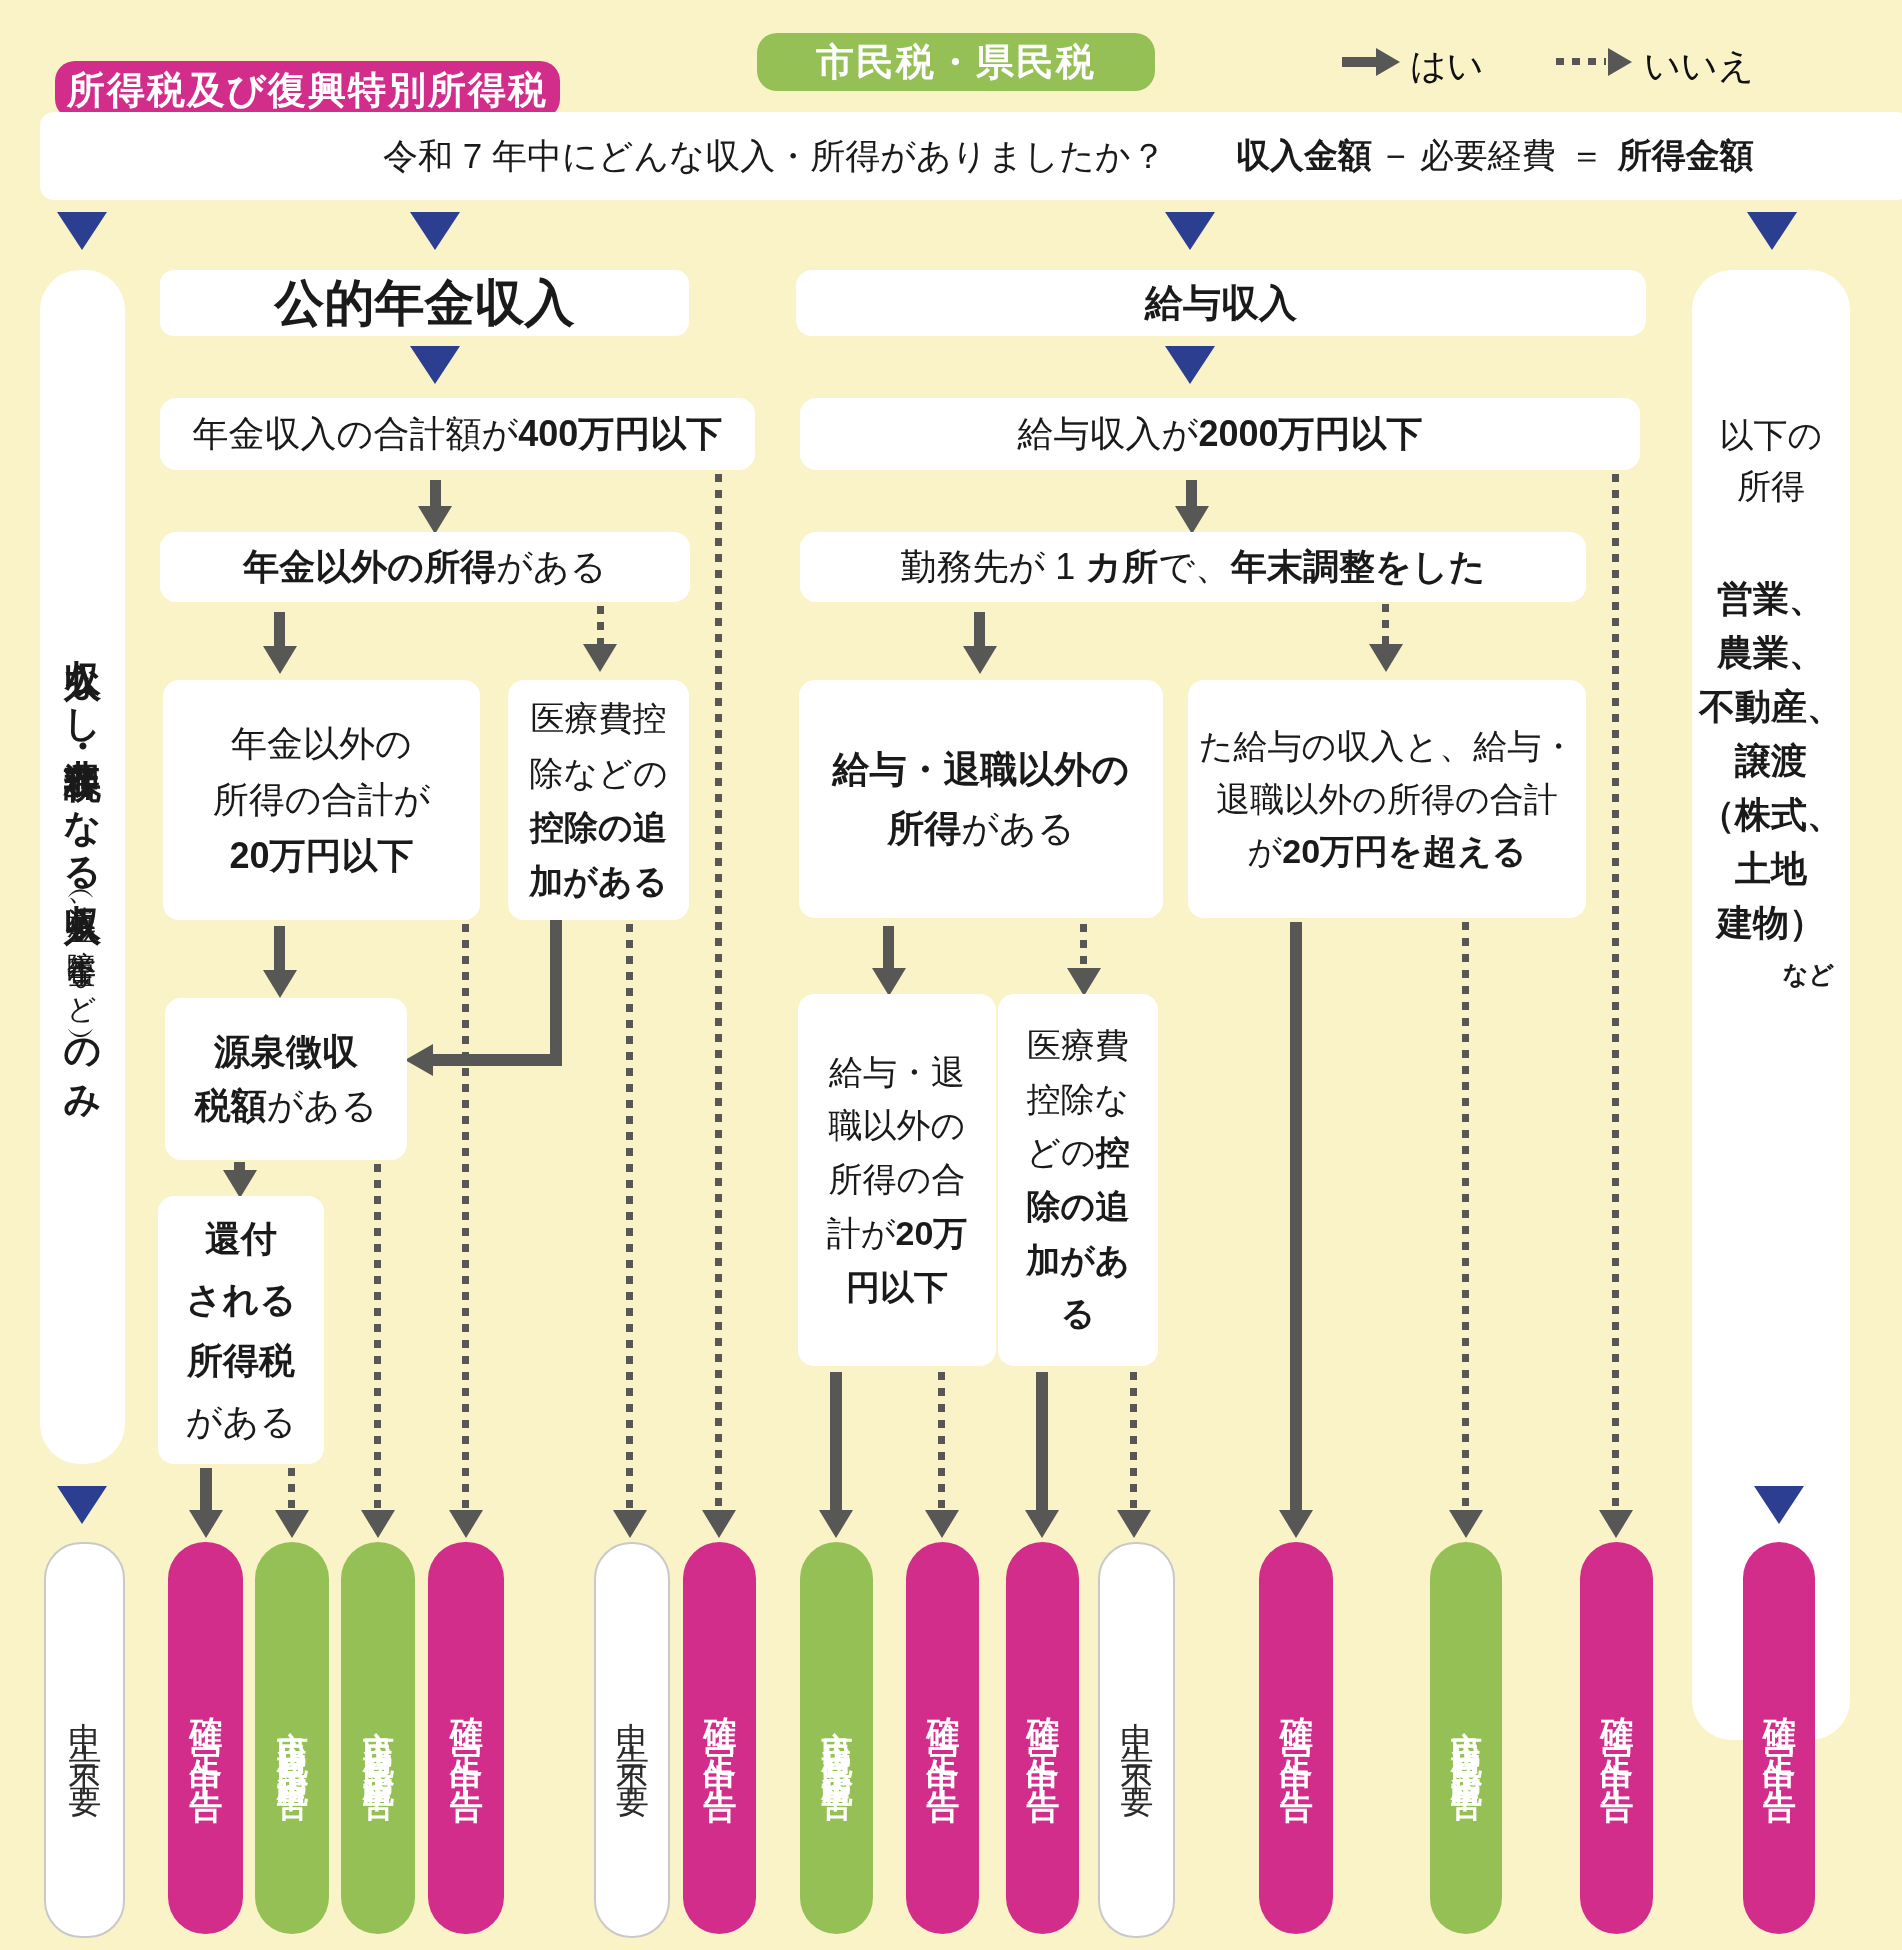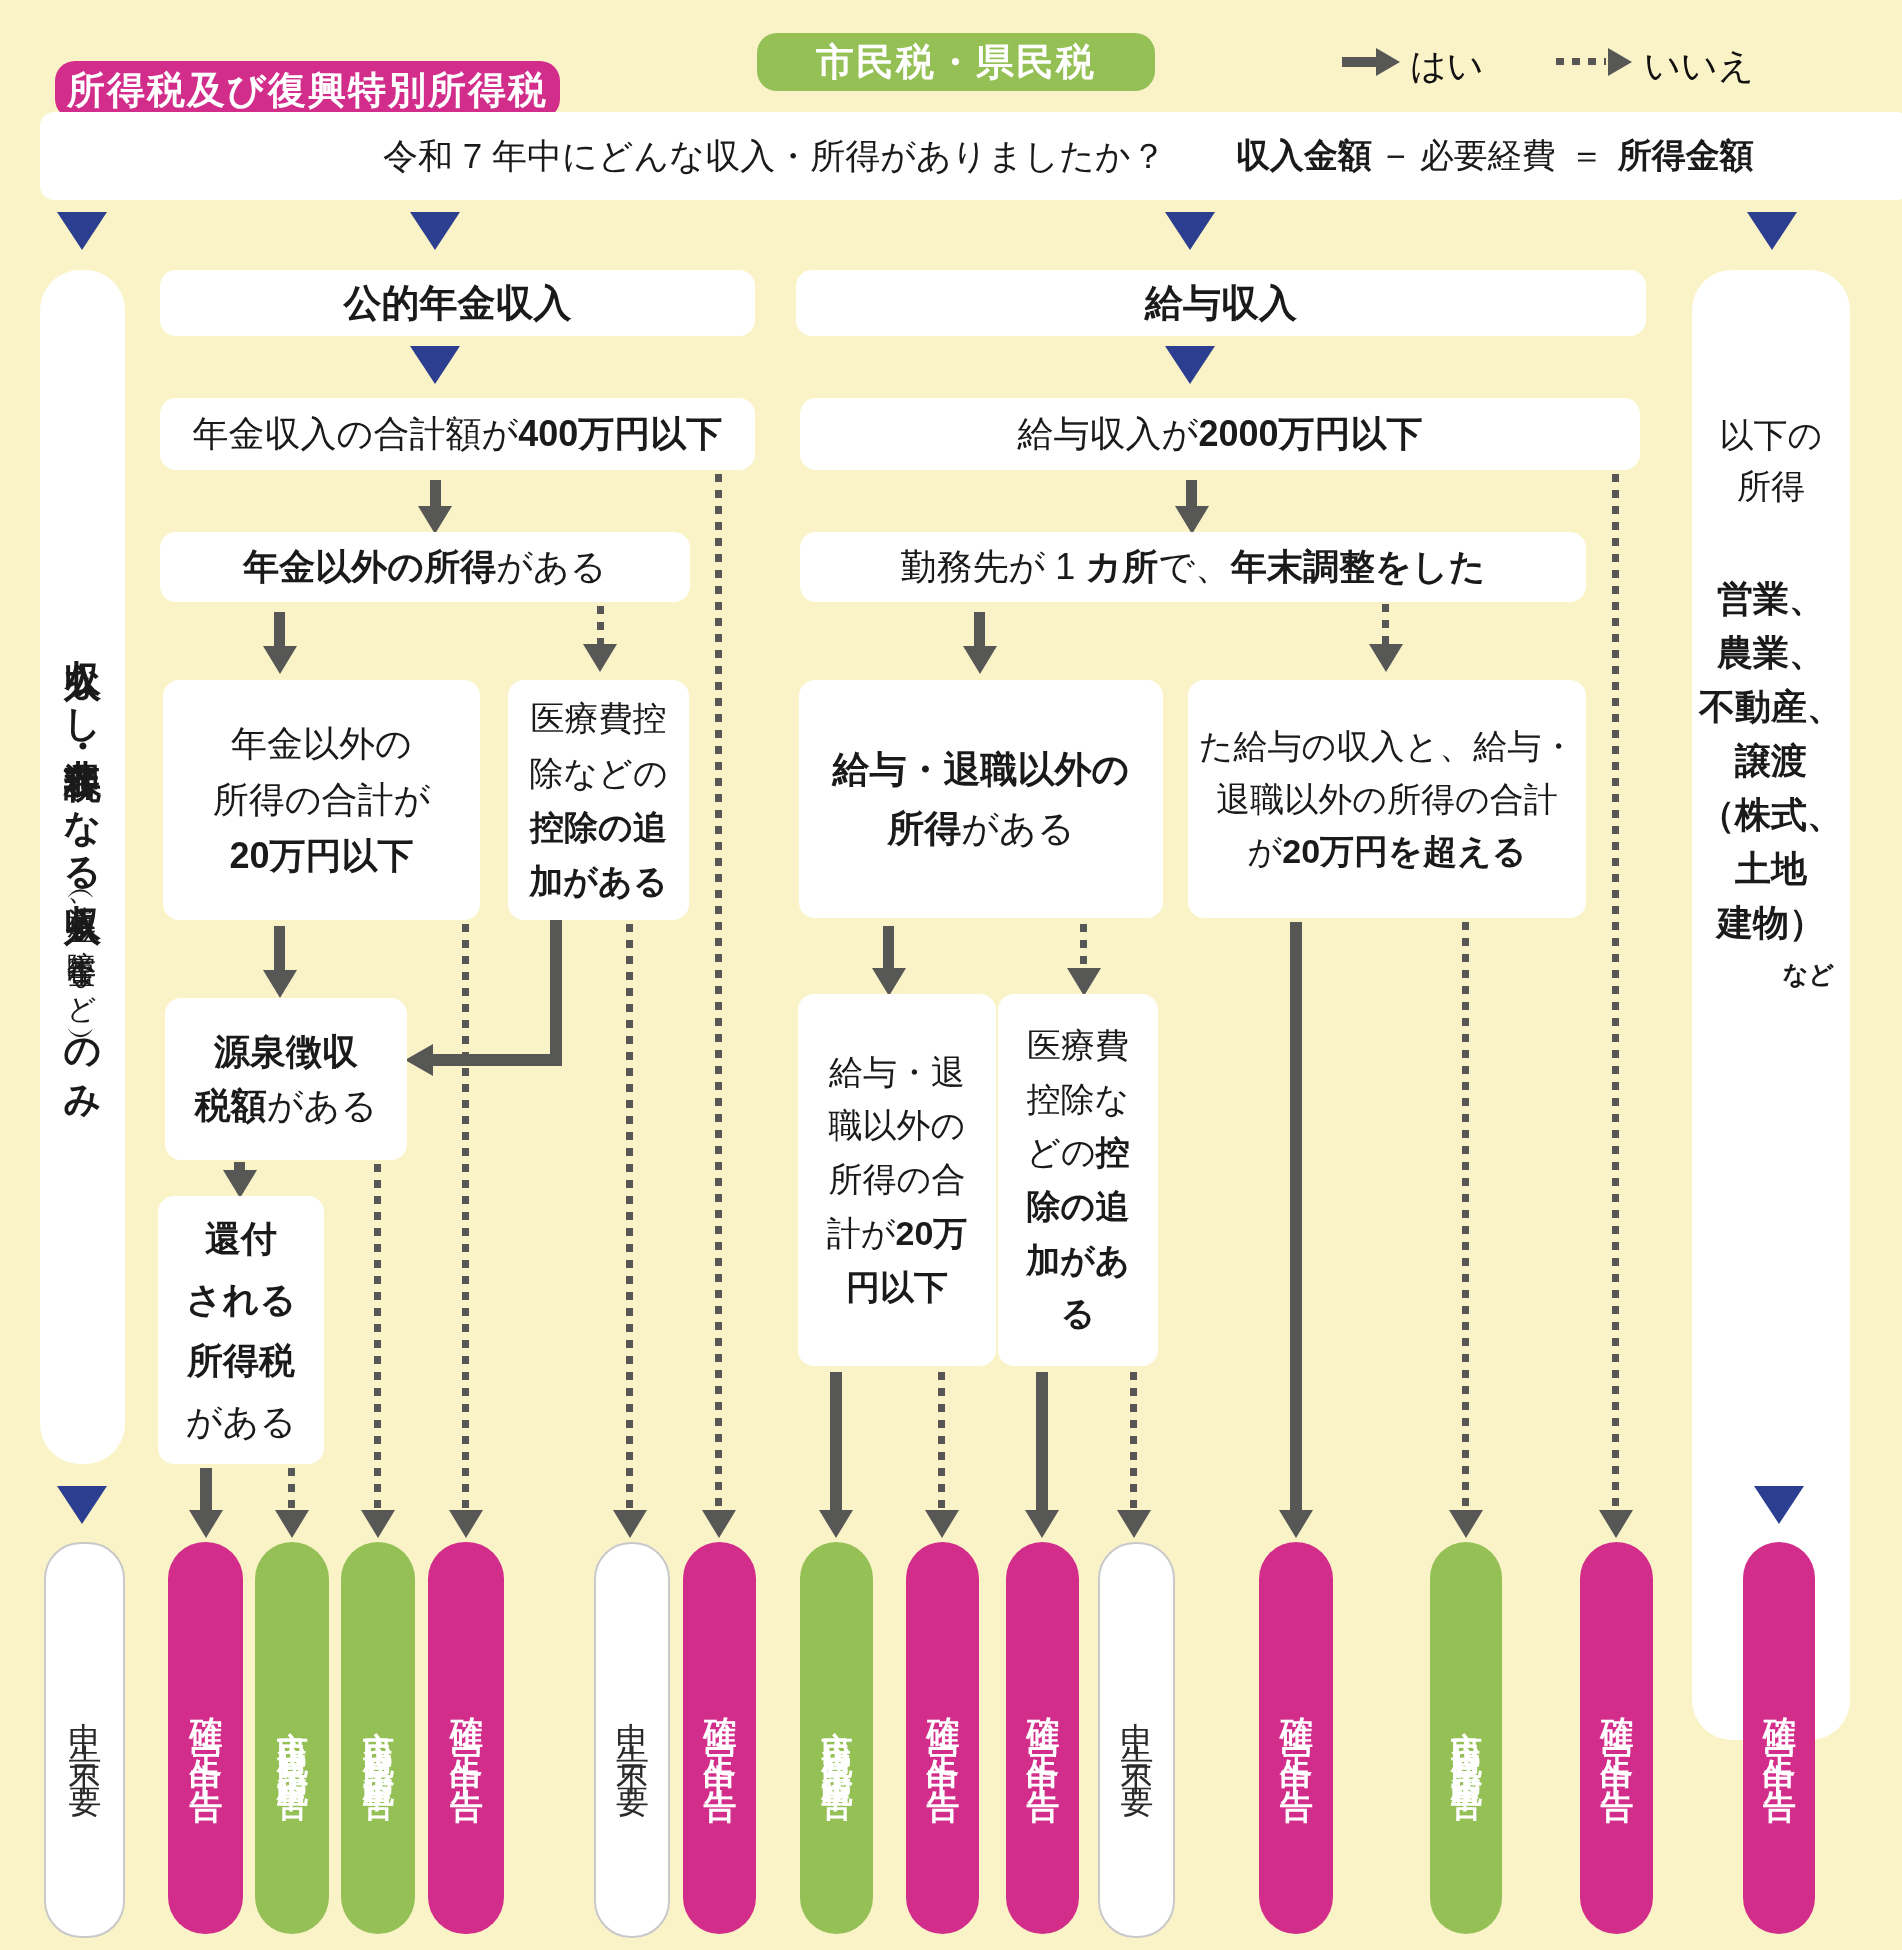--- a/index.html
+++ b/index.html
@@ -88,21 +88,21 @@
       <div>不動産、</div>
       <div>譲渡</div>
       <div>（株式、</div>
       <div>土地</div>
       <div>建物）</div>
     </div>
     <span class="etc">など</span>
   </div>
   <div class="tri" style="left:1754px;top:1486px;"></div>
 
-  <div class="wbox b" style="left:160px;top:270px;width:595px;height:66px;font-size:38px;">
+  <div class="wbox b" style="left:160px;top:270px;width:529px;height:66px;font-size:50px;border-radius:14px;">
       <span>公的年金収入</span>
     </div>
   <div class="tri" style="left:410px;top:346px;"></div>
 
   <div class="wbox" style="left:160px;top:398px;width:595px;height:72px;">
     <div><span>年金収入の合計額が</span><span class="b">400万円以下</span></div>
   </div>
 
   <div class="sline" style="left:430px;top:480px;width:11px;height:28px;"></div>
   <div class="ah" style="left:418px;top:506px;"></div>

